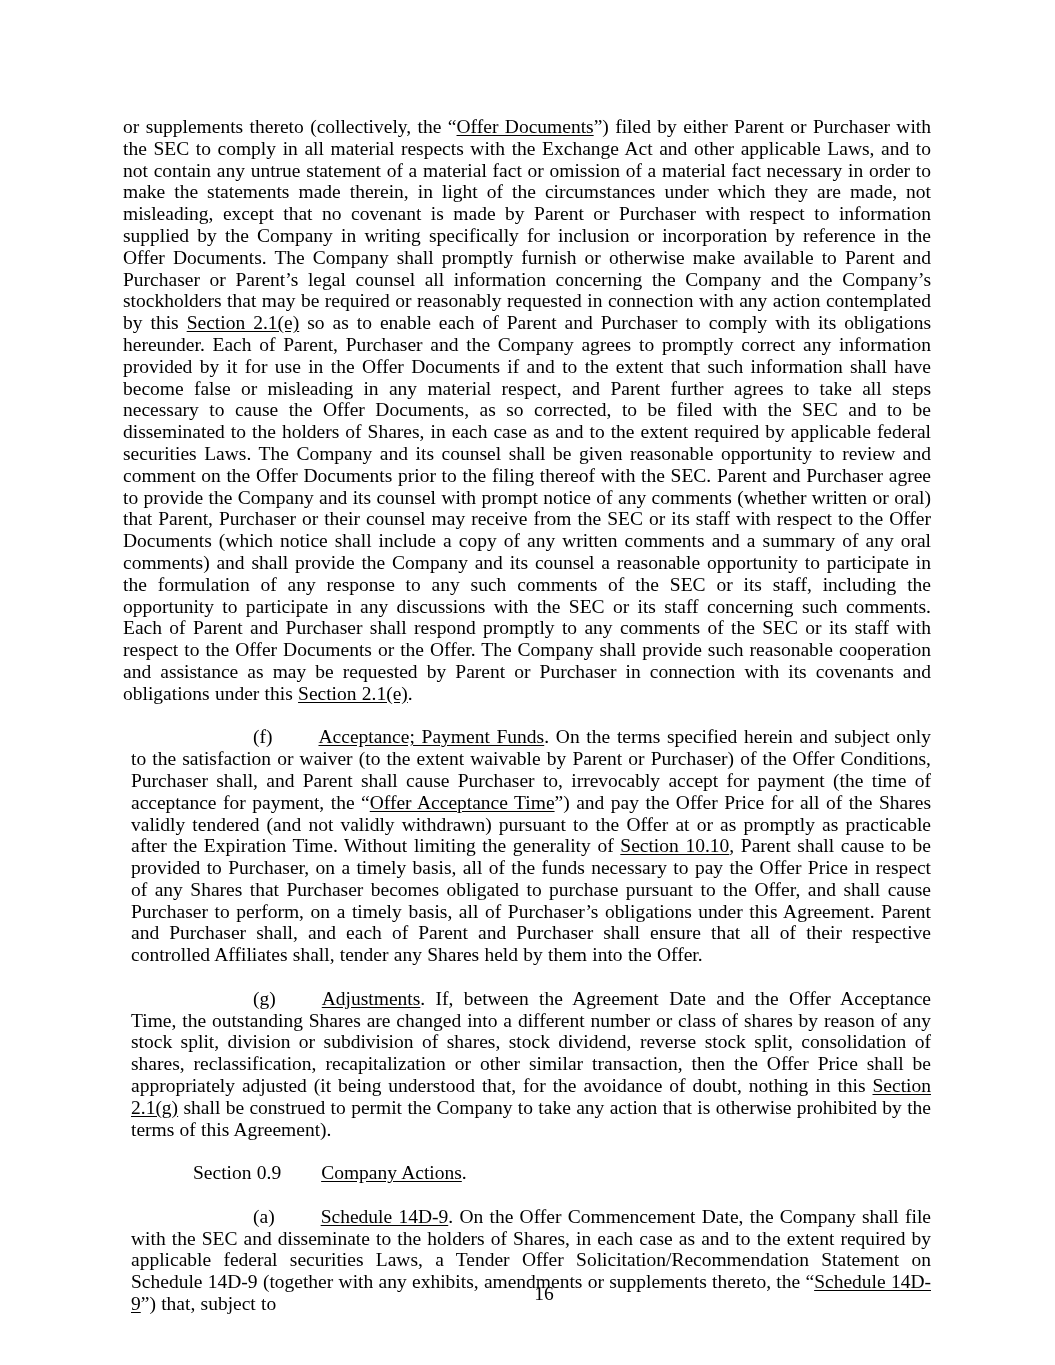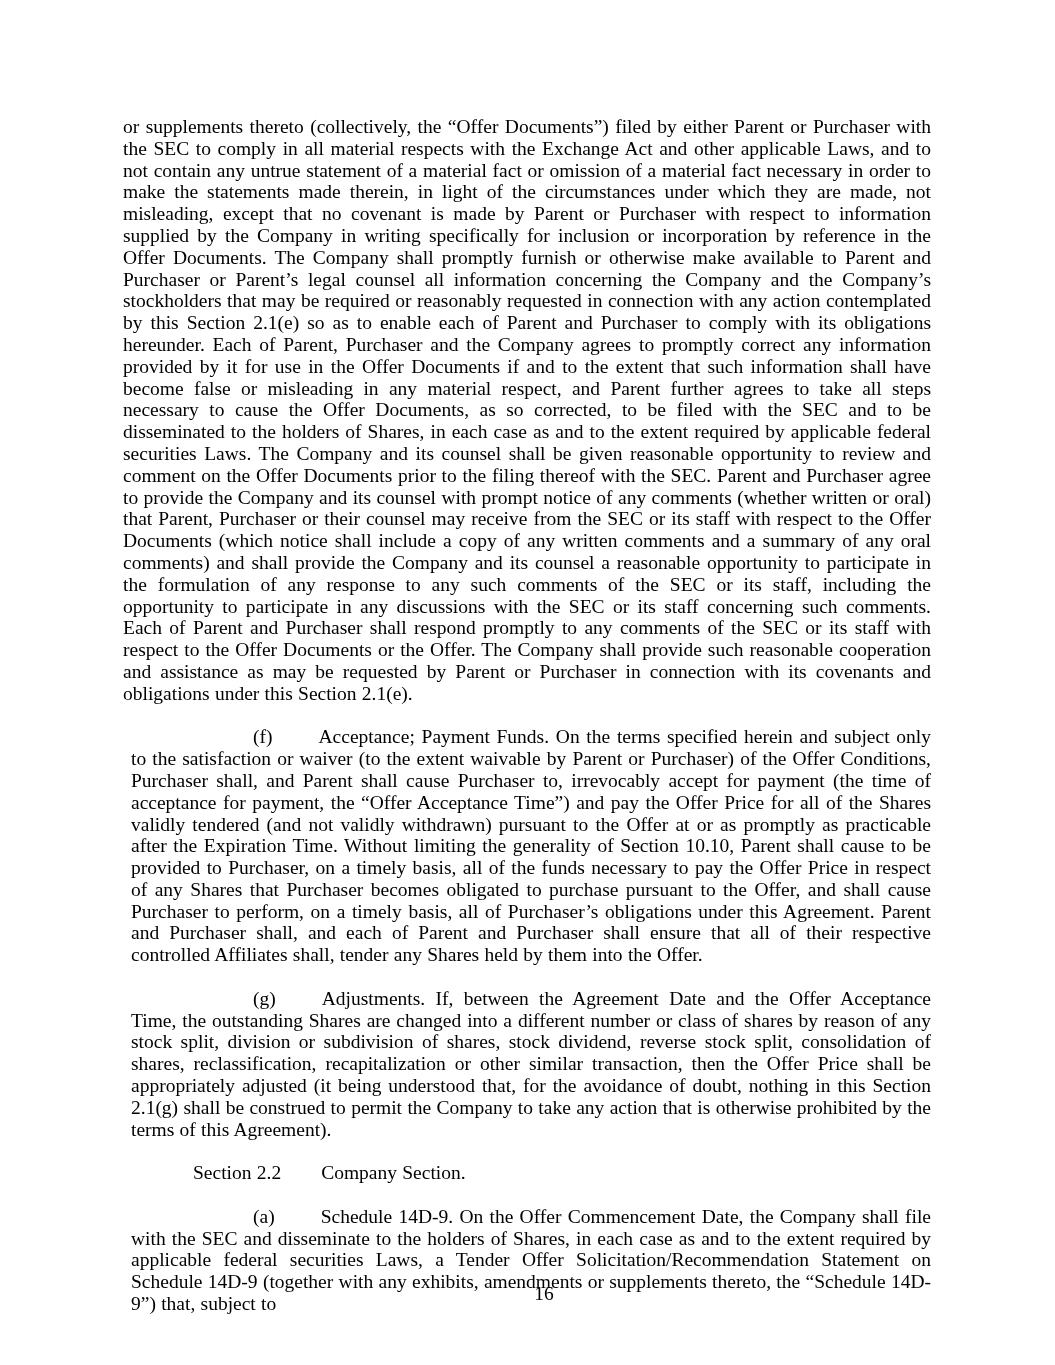--- a/index.html
+++ b/index.html
@@ -28,38 +28,38 @@
     margin: 0;
     font-size: 19.5px;
     line-height: 21.8px;
     text-align: justify;
     word-spacing: 0.02em;
   }
   p.para + p.para { margin-top: 21.8px; margin-left: 8px; }
   .para-body { text-indent: 0; }
   .para-sub { text-indent: 122px; }
   .para-section { text-indent: 62px; text-align: left; }
-  .u { text-underline-offset: 2px; }
+  .u { text-decoration: underline; text-underline-offset: 2px; }
   .tab { display: inline-block; width: 46px; }
   .para-section .tab { width: 40px; }
   .page-number {
     position: absolute;
     top: 1283px;
     left: 140px;
     width: 808px;
     text-align: center;
     font-size: 19.5px;
     line-height: 21.8px;
   }
 </style>
 </head>
 <body>
 
 <div class="page">
   <div class="text-block">
       <p class="para para-body"><span>or supplements thereto (collectively, the “</span><span class="u">Offer Documents</span><span>”) filed by either Parent or Purchaser with the SEC to comply in all material respects with the Exchange Act and other applicable Laws, and to not contain any untrue statement of a material fact or omission of a material fact necessary in order to make the statements made therein, in light of the circumstances under which they are made, not misleading, except that no covenant is made by Parent or Purchaser with respect to information supplied by the Company in writing specifically for inclusion or incorporation by reference in the Offer Documents. The Company shall promptly furnish or otherwise make available to Parent and Purchaser or Parent’s legal counsel all information concerning the Company and the Company’s stockholders that may be required or reasonably requested in connection with any action contemplated by this </span><span class="u">Section 2.1(e)</span><span> so as to enable each of Parent and Purchaser to comply with its obligations hereunder. Each of Parent, Purchaser and the Company agrees to promptly correct any information provided by it for use in the Offer Documents if and to the extent that such information shall have become false or misleading in any material respect, and Parent further agrees to take all steps necessary to cause the Offer Documents, as so corrected, to be filed with the SEC and to be disseminated to the holders of Shares, in each case as and to the extent required by applicable federal securities Laws. The Company and its counsel shall be given reasonable opportunity to review and comment on the Offer Documents prior to the filing thereof with the SEC. Parent and Purchaser agree to provide the Company and its counsel with prompt notice of any comments (whether written or oral) that Parent, Purchaser or their counsel may receive from the SEC or its staff with respect to the Offer Documents (which notice shall include a copy of any written comments and a summary of any oral comments) and shall provide the Company and its counsel a reasonable opportunity to participate in the formulation of any response to any such comments of the SEC or its staff, including the opportunity to participate in any discussions with the SEC or its staff concerning such comments. Each of Parent and Purchaser shall respond promptly to any comments of the SEC or its staff with respect to the Offer Documents or the Offer. The Company shall provide such reasonable cooperation and assistance as may be requested by Parent or Purchaser in connection with its covenants and obligations under this </span><span class="u">Section 2.1(e)</span><span>.</span></p>
       <p class="para para-sub"><span>(f)</span><span class="tab"></span><span class="u">Acceptance; Payment Funds</span><span>. On the terms specified herein and subject only to the satisfaction or waiver (to the extent waivable by Parent or Purchaser) of the Offer Conditions, Purchaser shall, and Parent shall cause Purchaser to, irrevocably accept for payment (the time of acceptance for payment, the “</span><span class="u">Offer Acceptance Time</span><span>”) and pay the Offer Price for all of the Shares validly tendered (and not validly withdrawn) pursuant to the Offer at or as promptly as practicable after the Expiration Time. Without limiting the generality of </span><span class="u">Section 10.10</span><span>, Parent shall cause to be provided to Purchaser, on a timely basis, all of the funds necessary to pay the Offer Price in respect of any Shares that Purchaser becomes obligated to purchase pursuant to the Offer, and shall cause Purchaser to perform, on a timely basis, all of Purchaser’s obligations under this Agreement. Parent and Purchaser shall, and each of Parent and Purchaser shall ensure that all of their respective controlled Affiliates shall, tender any Shares held by them into the Offer.</span></p>
       <p class="para para-sub"><span>(g)</span><span class="tab"></span><span class="u">Adjustments</span><span>. If, between the Agreement Date and the Offer Acceptance Time, the outstanding Shares are changed into a different number or class of shares by reason of any stock split, division or subdivision of shares, stock dividend, reverse stock split, consolidation of shares, reclassification, recapitalization or other similar transaction, then the Offer Price shall be appropriately adjusted (it being understood that, for the avoidance of doubt, nothing in this </span><span class="u">Section 2.1(g)</span><span> shall be construed to permit the Company to take any action that is otherwise prohibited by the terms of this Agreement).</span></p>
-      <p class="para para-section"><span>Section 2.2</span><span class="tab"></span><span class="u">Company Section</span><span>.</span></p>
+      <p class="para para-section"><span>Section 0.9</span><span class="tab"></span><span class="u">Company Actions</span><span>.</span></p>
       <p class="para para-sub"><span>(a)</span><span class="tab"></span><span class="u">Schedule 14D-9</span><span>. On the Offer Commencement Date, the Company shall file with the SEC and disseminate to the holders of Shares, in each case as and to the extent required by applicable federal securities Laws, a Tender Offer Solicitation/Recommendation Statement on Schedule 14D-9 (together with any exhibits, amendments or supplements thereto, the “</span><span class="u">Schedule 14D-9</span><span>”) that, subject to</span></p>
     </div>
   <div class="page-number">16</div>
 </div>
 
 </body></html>

